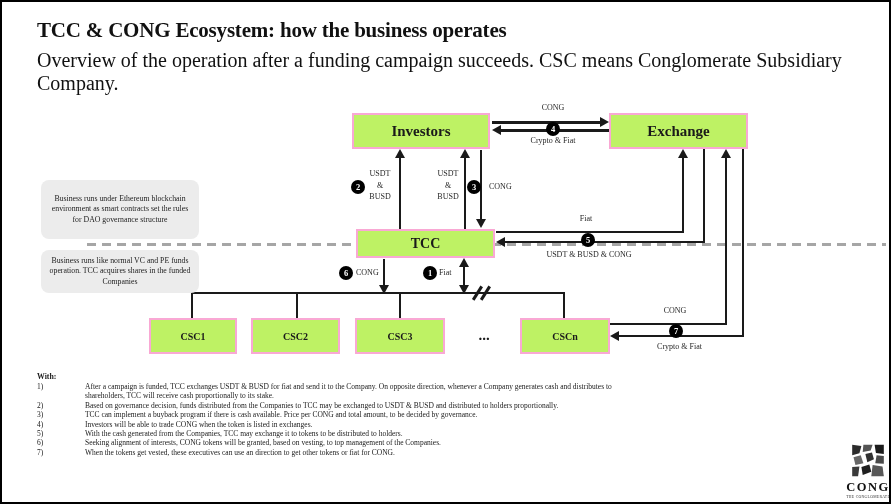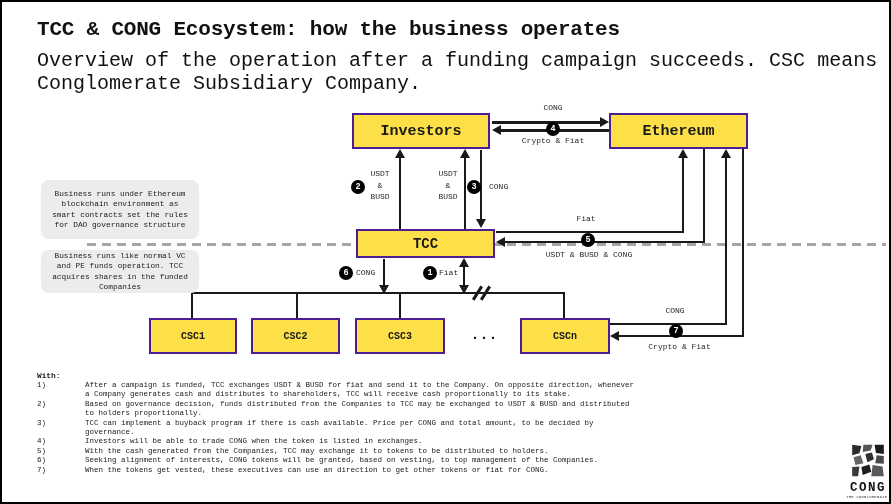--- a/index.html
+++ b/index.html
@@ -1,26 +1,26 @@
 <!DOCTYPE html>
 <html><head>
 <meta charset="utf-8">
 <style>
   html,body{margin:0;padding:0;background:#888;}
   .frame{
     position:relative;width:891px;height:504px;background:#fff;
     border:2px solid #000;box-sizing:border-box;overflow:hidden;
-    font-family:Liberation Mono, monospace;color:#1a1a1a;
+    font-family:Liberation Serif, serif;color:#1a1a1a;
   }
   .page-title{position:absolute;left:35px;top:16px;font-size:21px;font-weight:bold;letter-spacing:-0.2px;color:#111;}
   .page-subtitle{position:absolute;left:35px;top:47px;font-size:20px;color:#111;}
   
   .hline,.vline{position:absolute;background:#1a1a1a;z-index:2;}
   .node{
-    position:absolute;border:2px solid #4c1d95;background:#fde047;z-index:3;
+    position:absolute;border:2px solid #f9a8d4;background:#bef264;z-index:3;
     display:flex;align-items:center;justify-content:center;
     font-weight:bold;box-sizing:border-box;
   }
   .node.big{font-size:15px;}
   .node.mid{font-size:14px;}
   .node.small{font-size:10px;}
   .badge{
     position:absolute;width:14px;height:14px;border-radius:50%;background:#000;color:#fff;
     font-size:8.5px;font-weight:bold;display:flex;align-items:center;justify-content:center;
     z-index:5;
@@ -125,21 +125,21 @@
 
   <div class="hline" style="left:189px;top:290px;width:374px;height:2px;"></div>
   <div class="vline" style="left:189px;top:292px;width:2px;height:24px;"></div>
   <div class="vline" style="left:294px;top:292px;width:2px;height:24px;"></div>
   <div class="vline" style="left:397px;top:292px;width:2px;height:24px;"></div>
   <div class="vline" style="left:561px;top:292px;width:2px;height:24px;"></div>
   <div class="break-slash" style="left:474px;top:283px;"></div>
   <div class="break-slash" style="left:482px;top:283px;"></div>
 
   <div class="node big" style="left:350px;top:111px;width:138px;height:36px;">Investors</div>
-  <div class="node big" style="left:607px;top:111px;width:139px;height:36px;">Ethereum</div>
+  <div class="node big" style="left:607px;top:111px;width:139px;height:36px;">Exchange</div>
   <div class="node mid" style="left:354px;top:227px;width:139px;height:29px;">TCC</div>
   <div class="node small" style="left:147px;top:316px;width:88px;height:36px;">CSC1</div>
   <div class="node small" style="left:249px;top:316px;width:89px;height:36px;">CSC2</div>
   <div class="node small" style="left:353px;top:316px;width:90px;height:36px;">CSC3</div>
   <div class="node small" style="left:518px;top:316px;width:90px;height:36px;">CSCn</div>
   <div class="ellipsis">...</div>
 
   <div class="notes">
     <div class="notes-heading">With:</div>
     <div class="note-row">

